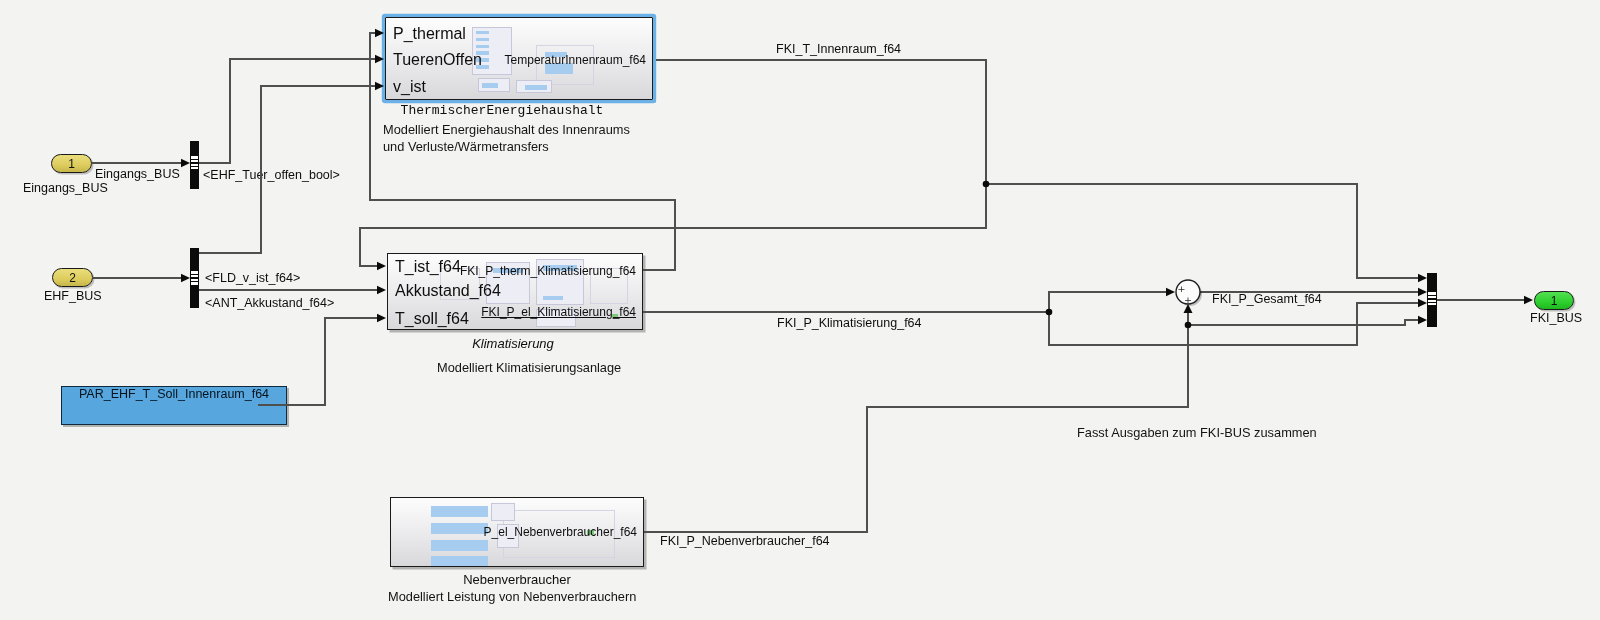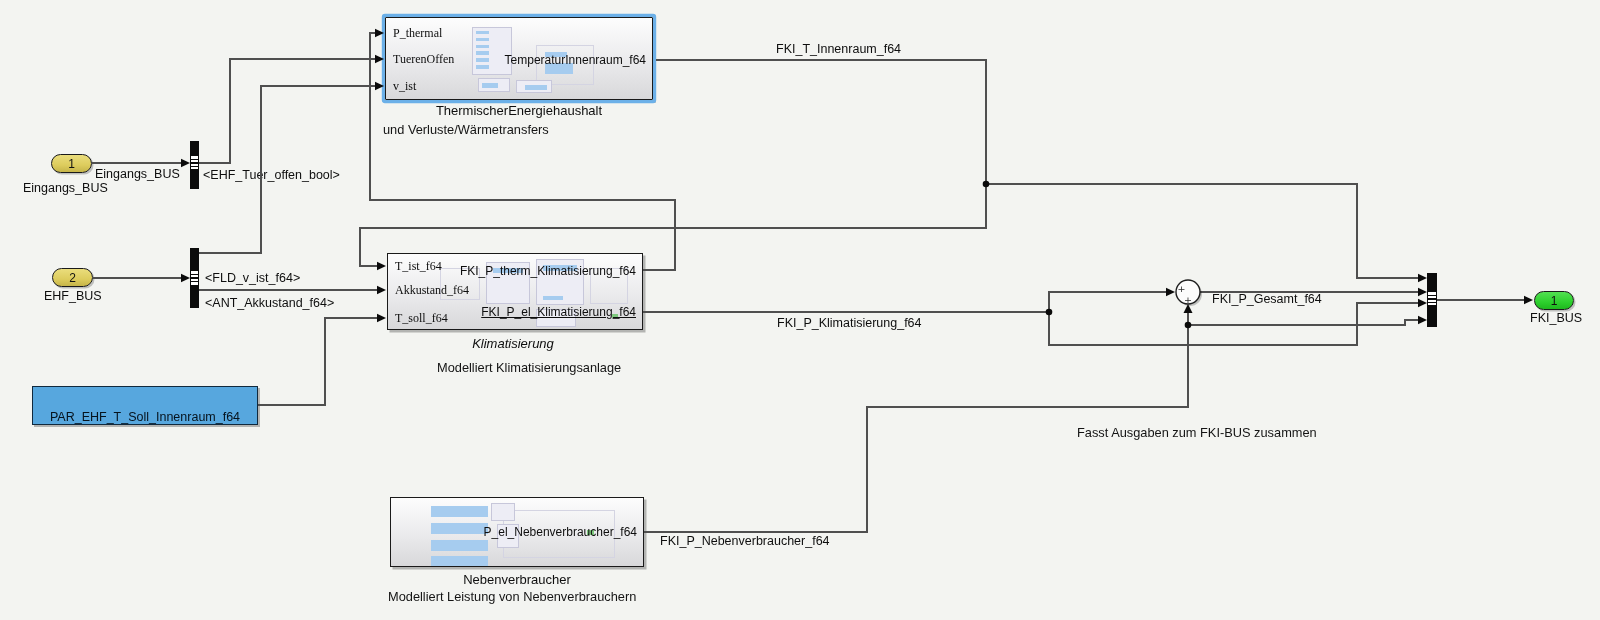--- a/index.html
+++ b/index.html
@@ -23,37 +23,37 @@
     position:absolute;box-sizing:border-box;
     background:linear-gradient(180deg,#fdfdfd 0%,#eaeaec 55%,#d8d8da 100%);
     border:1.4px solid var(--block-border,#1a1a1a);
     box-shadow:2.5px 2.5px 0 rgba(60,60,60,.35);
     z-index:2;
   }
   .block.selected{
     border-radius:1px;
     box-shadow:0 0 0 3.2px var(--selection,#6cb0e8),3px 3px 0 rgba(60,60,60,.3);
   }
-  .pin{position:absolute;font-size:12px;line-height:13px;white-space:nowrap;color:#0e0e0e;z-index:3;font-family:Liberation Serif, serif;}
+  .pin{position:absolute;font-size:16px;line-height:13px;white-space:nowrap;color:#0e0e0e;z-index:3;}
   .pout{position:absolute;font-size:12px;line-height:13px;white-space:nowrap;color:#0e0e0e;z-index:3;text-align:right;}
   .port-oval{
     position:absolute;box-sizing:border-box;border-radius:10px;
     border:1.4px solid #1a1a1a;display:flex;align-items:center;justify-content:center;
     font-size:12px;color:#111;z-index:3;
     box-shadow:1.5px 1.5px 0 rgba(70,70,70,.3);
   }
   .inport{background:linear-gradient(180deg,#eadd7c,var(--inport-fill,#ddcc5d) 60%,#c6b549);}
   .outport{background:linear-gradient(180deg,#52e052,var(--outport-fill,#2dd02d) 60%,#1fb81f);}
   .constant{
     position:absolute;box-sizing:border-box;z-index:2;
     background:var(--constant-fill,#57a7de);
     border:1.4px solid #10293d;
     box-shadow:2px 2px 0 rgba(60,60,60,.35);
-    display:flex;align-items:flex-end;justify-content:center;
-    font-size:12.5px;color:#06131d;
+    display:flex;align-items:flex-start;justify-content:center;
+    font-size:12.5px;color:#06131d;margin-left:29px;
   }
   .thumb{position:absolute;left:0;top:0;right:0;bottom:0;z-index:1;overflow:hidden;}
   .tp{position:absolute;background:var(--thumb-panel,#ededf5);border:1px solid #c7c7da;box-sizing:border-box;}
   .tpo{position:absolute;background:transparent;border:1px solid #d4d4e2;box-sizing:border-box;}
   .tb{position:absolute;background:var(--thumb-bar,#a6ccef);}
   .stripes{position:absolute;background:repeating-linear-gradient(180deg,var(--thumb-bar,#a6ccef) 0 3.5px,rgba(0,0,0,0) 3.5px 6.8px);}
   .sumplus{font-size:9.5px;fill:#2a2a2a;text-anchor:middle;font-family:"DejaVu Sans",sans-serif;}
 </style>
 </head>
 <body>
@@ -89,22 +89,23 @@
       </div>
       <div class="tp" style="left:130px;top:62px;width:36px;height:13px;">
         <div class="tb" style="left:8px;top:4px;width:22px;height:5px;"></div>
       </div>
     </div>
     <div class="pin" style="left:7px;top:9px;">P_thermal</div>
     <div class="pin" style="left:7px;top:35px;">TuerenOffen</div>
     <div class="pin" style="left:7px;top:62px;">v_ist</div>
     <div class="pout" style="right:6px;top:36px;">TemperaturInnenraum_f64</div>
   </div>
-  <div class="blockname" style="left:385px;top:103px;width:268px;">ThermischerEnergiehaushalt</div>
+  <div class="blockname" style="left:368px;top:103px;width:268px;font-family:Liberation Mono, monospace;">ThermischerEnergiehaushalt</div>
   <div class="desc" style="left:383px;top:121px;">
+    <span style="display:block;">Modelliert Energiehaushalt des Innenraums</span>
     <span style="display:block;">und Verluste/Wärmetransfers</span>
   </div>
 
   <div class="block" style="left:387px;top:253px;width:256px;height:77px;">
     <div class="thumb">
       <div class="tpo" style="left:52px;top:14px;width:40px;height:32px;"></div>
       <div class="tp" style="left:98px;top:8px;width:44px;height:42px;">
         <div class="tb" style="left:6px;top:5px;width:30px;height:5px;"></div>
       </div>
       <div class="tp" style="left:148px;top:5px;width:48px;height:46px;">

